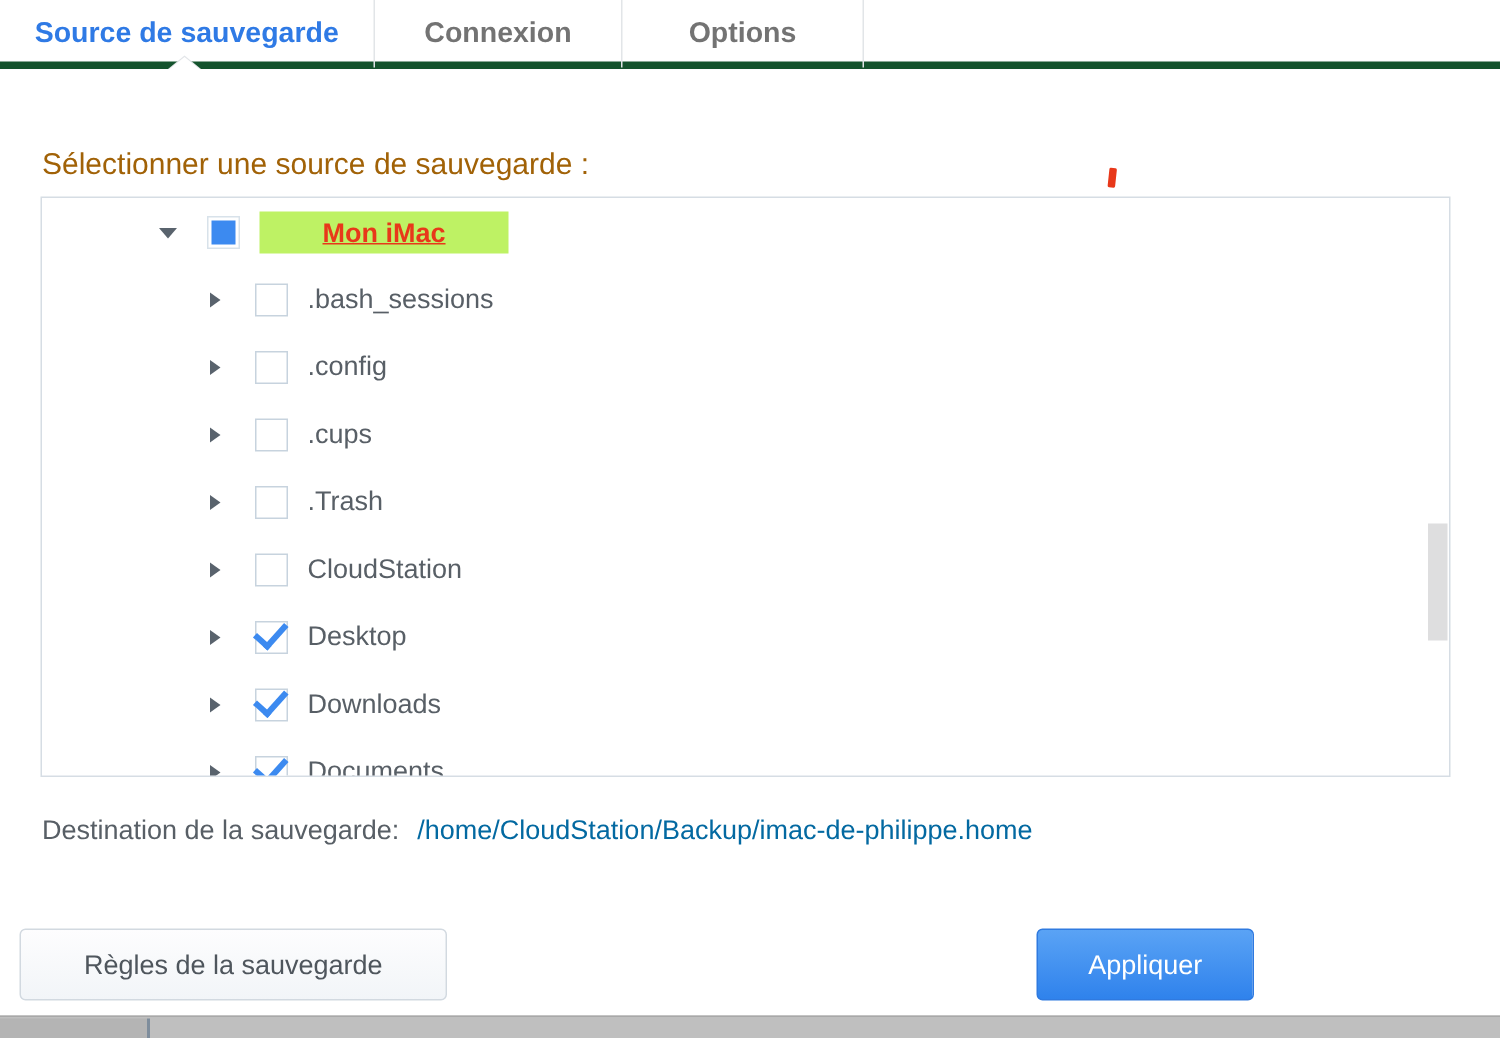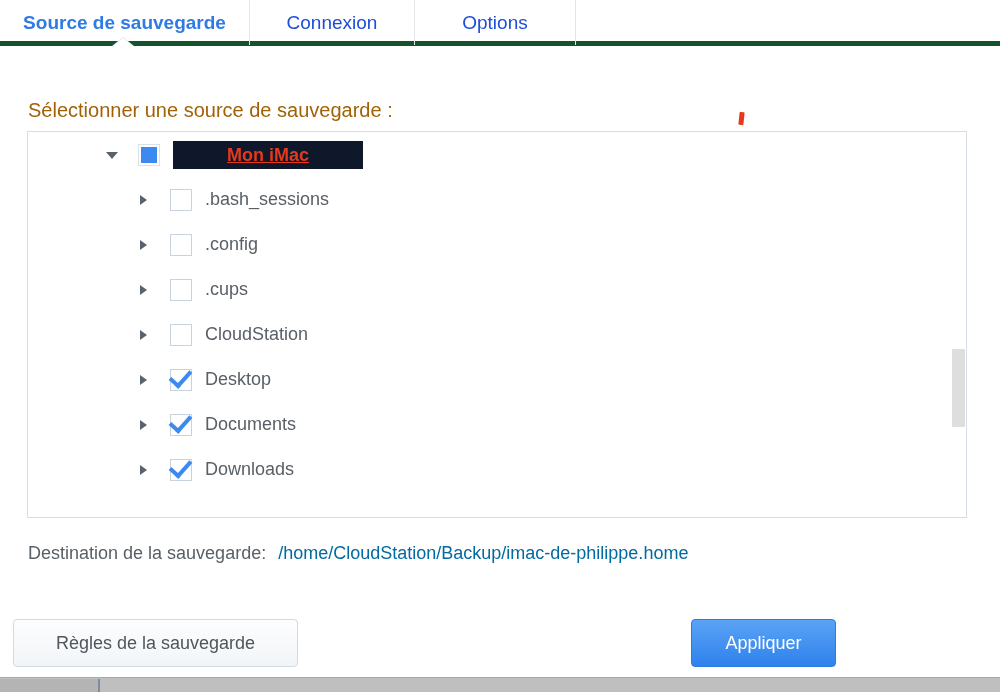--- a/index.html
+++ b/index.html
@@ -26,23 +26,24 @@
     border-bottom: 5px solid #14532d;
     box-sizing: border-box;
   }
   .tab {
     position: absolute;
     top: 0;
     height: 45px;
     line-height: 45px;
     text-align: center;
     font-size: 19px;
-    color: #1d4ed8;
-    white-space: nowrap;
-    cursor: pointer;
+    color: #737373;
+    white-space: nowrap;
+    cursor: pointer;
+    font-weight: bold;
   }
   .tab.active {
     color: #2f7ae5;
     font-weight: bold;
   }
   .tab-sep {
     position: absolute;
     top: 0;
     width: 1px;
     height: 45px;
@@ -184,26 +185,26 @@
   .tree-label {
     margin-left: 13px;
     font-size: 18px;
     color: #585f66;
     white-space: nowrap;
   }
 
   
   .redacted {
     margin-left: 13px;
-    background: #0f172a;
+    background: #bef264;
     color: #e8381a;
     font-size: 18px;
     font-weight: bold;
     text-decoration: underline;
-    padding: 5px 54px;
+    padding: 5px 42px;
     white-space: nowrap;
     line-height: 18px;
   }
 
   
   .sb-track {
     position: absolute;
     right: 1px; top: 0;
     width: 13px;
     height: 385px;
@@ -327,42 +328,49 @@
             <div class="arrow-right"></div>
           </div>
           <div class="cbox unchecked"></div>
           <span class="tree-label">.cups</span>
         </div>
         <div class="tree-row child">
           <div class="twisty">
             <div class="arrow-right"></div>
           </div>
           <div class="cbox unchecked"></div>
+          <span class="tree-label">.Trash</span>
+        </div>
+        <div class="tree-row child">
+          <div class="twisty">
+            <div class="arrow-right"></div>
+          </div>
+          <div class="cbox unchecked"></div>
           <span class="tree-label">CloudStation</span>
         </div>
         <div class="tree-row child">
           <div class="twisty">
             <div class="arrow-right"></div>
           </div>
           <div class="cbox checked"></div>
           <span class="tree-label">Desktop</span>
         </div>
         <div class="tree-row child">
           <div class="twisty">
             <div class="arrow-right"></div>
           </div>
           <div class="cbox checked"></div>
+          <span class="tree-label">Downloads</span>
+        </div>
+        <div class="tree-row child">
+          <div class="twisty">
+            <div class="arrow-right"></div>
+          </div>
+          <div class="cbox checked"></div>
           <span class="tree-label">Documents</span>
-        </div>
-        <div class="tree-row child">
-          <div class="twisty">
-            <div class="arrow-right"></div>
-          </div>
-          <div class="cbox checked"></div>
-          <span class="tree-label">Downloads</span>
         </div>
       </div>
 
     <div class="sb-track">
       <div class="sb-thumb"></div>
     </div>
   </div>
 
   <div class="dest-row">
     <span class="dest-label">Destination de la sauvegarde:</span><span class="dest-path">/home/CloudStation/Backup/imac-de-philippe.home</span>

